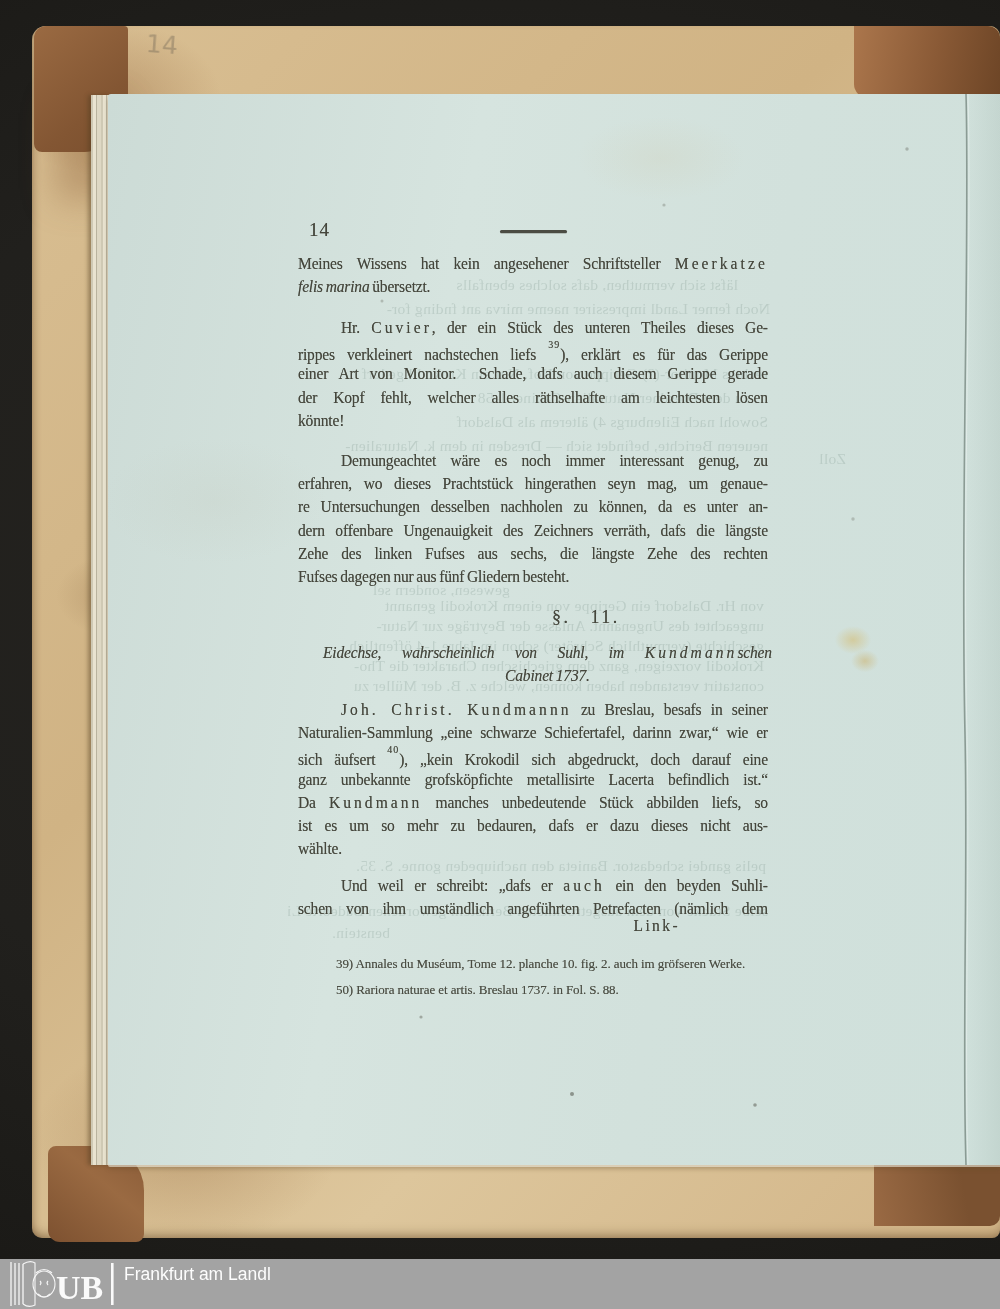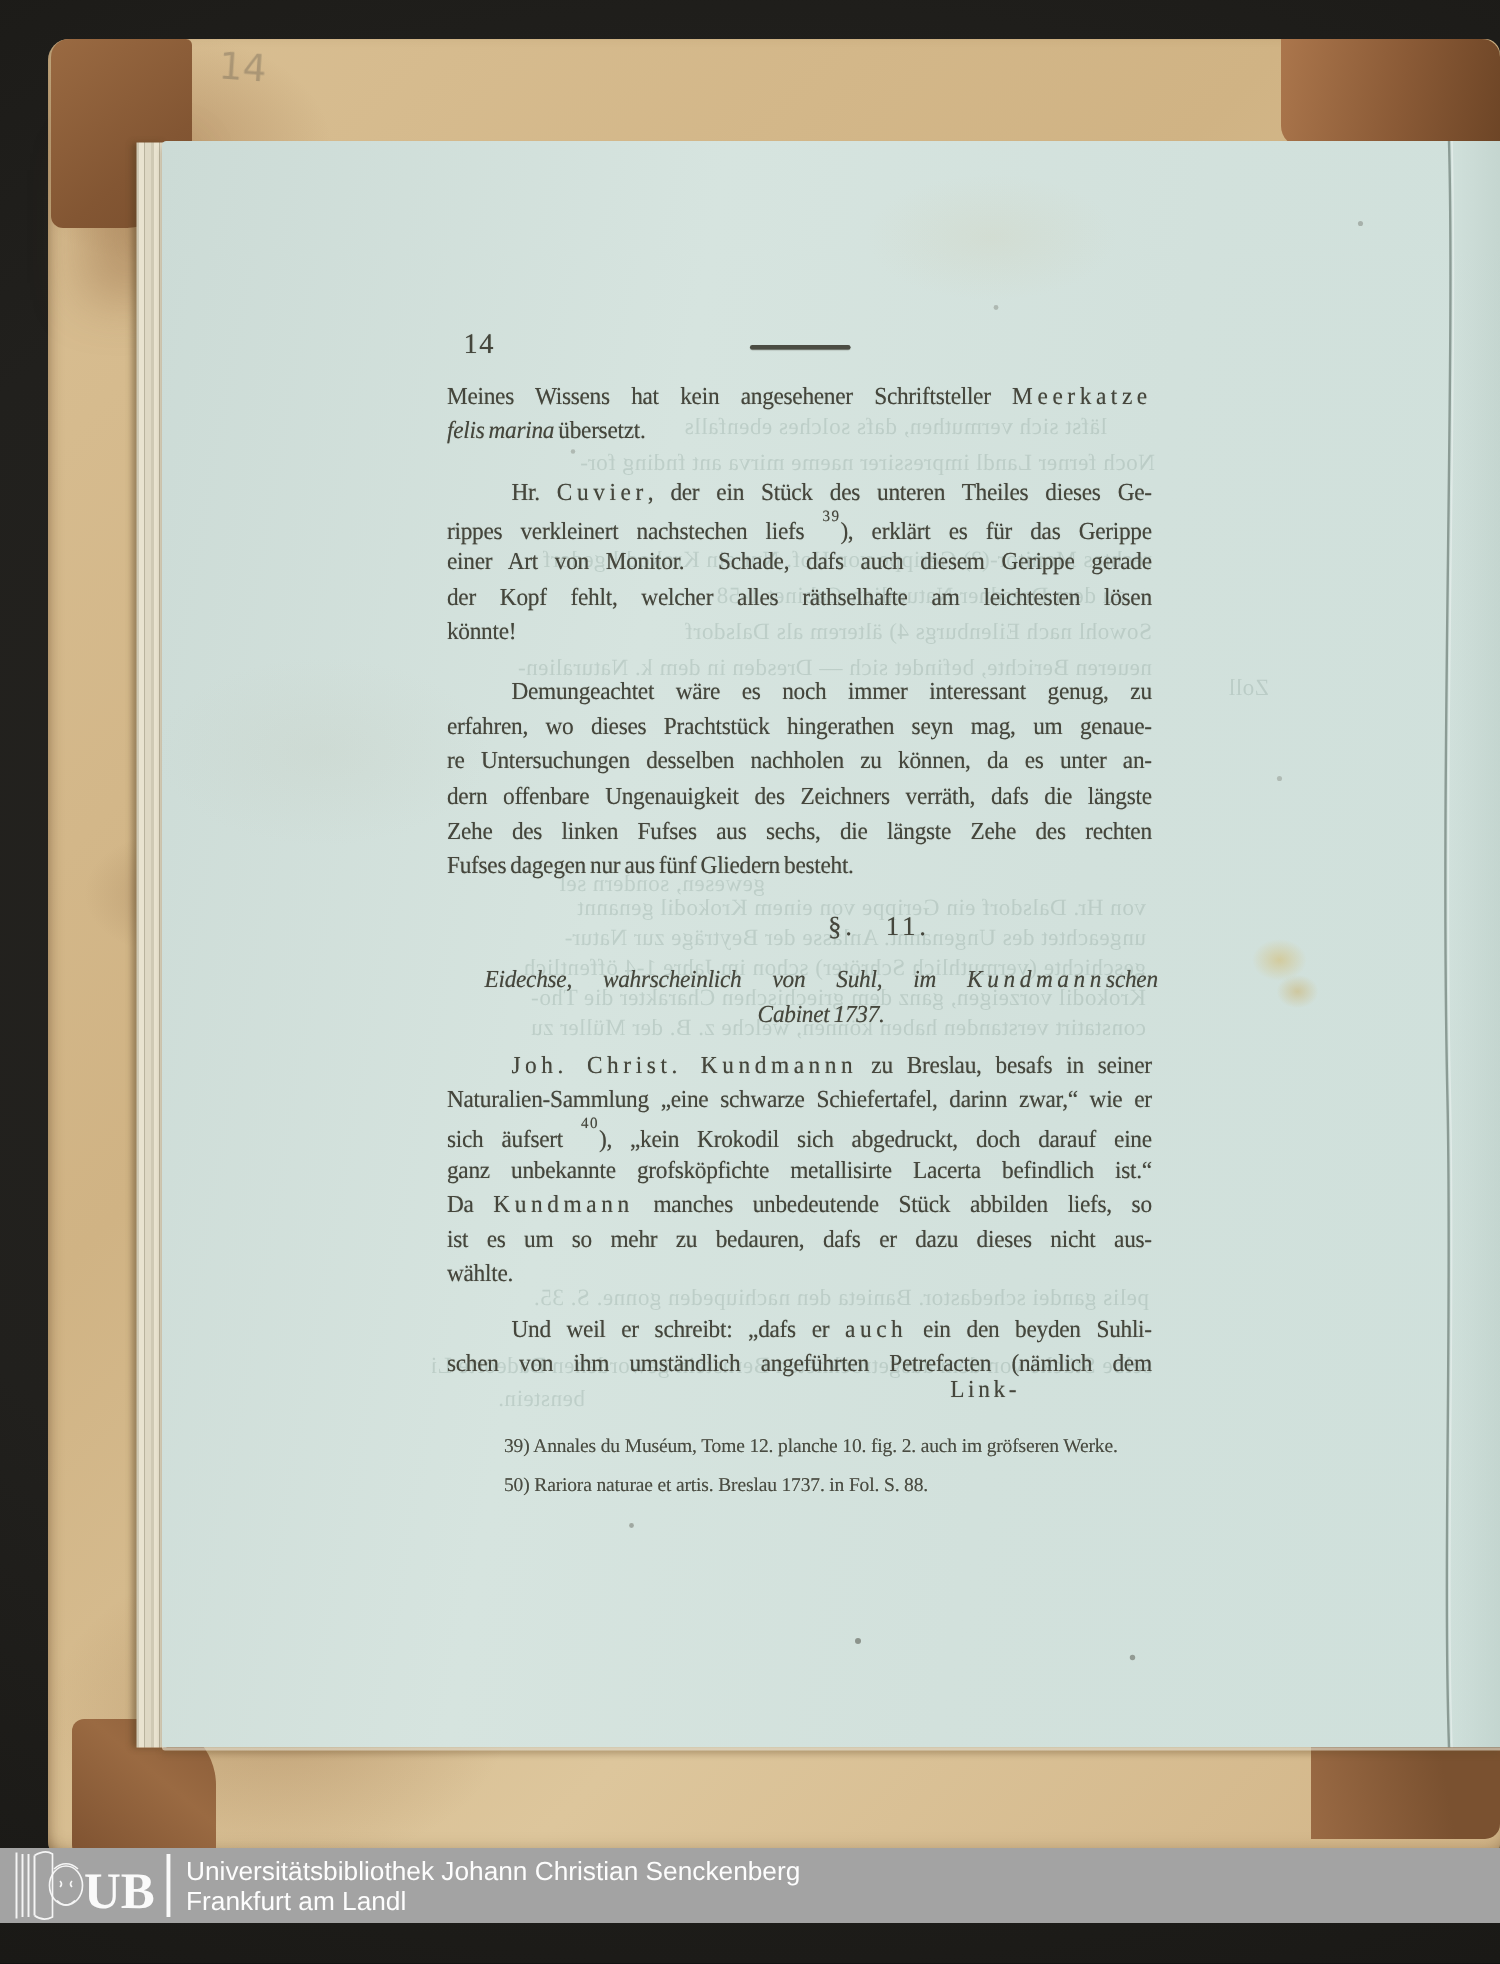--- a/index.html
+++ b/index.html
@@ -81,21 +81,21 @@
   .sec{position:absolute;left:540px;top:607px;font-size:18px;letter-spacing:2.5px;
     word-spacing:13px;text-shadow:0 0 .5px rgba(60,62,50,.55);margin-left:12px;}
   .hpara{left:323px;width:470px;}
   .catchword{position:absolute;left:298px;top:916px;width:492px;transform:scaleX(.955);
     transform-origin:0 0;text-align:right;padding-right:92px;box-sizing:border-box;
     font-size:16.3px;letter-spacing:2.5px;text-shadow:0 0 .5px rgba(60,62,50,.55);}
   .fn{position:absolute;left:336px;white-space:nowrap;font-size:13px;letter-spacing:-.1px;
     color:#4a4c42;text-shadow:0 0 .4px rgba(70,72,60,.5);}
 
   
-  .footer{position:absolute;left:0;top:1232px;width:1000px;height:50px;background:#a3a3a3;}
+  .footer{position:absolute;left:0;top:1259px;width:1000px;height:50px;background:#a3a3a3;}
   .ublogo{position:absolute;left:8px;top:1px;}
   .ftext{position:absolute;left:124px;top:5px;color:#fdfdfd;
     font-family:"Liberation Sans",sans-serif;font-size:17.5px;line-height:20px;}
 </style>
 </head>
 <body>
 
 <div class="stage">
 
   <div class="cover"></div>
@@ -190,18 +190,17 @@
       </g>
       <g fill="none" stroke="#fafafa" stroke-width="1.1" opacity="0.95">
         <ellipse cx="36" cy="24" rx="11" ry="13"></ellipse>
         <path d="M28 13 q8 -7 16 0 M30 34 q6 6 12 0"></path>
         <path d="M32 21 q2 2 0 4 M40 21 q-2 2 0 4"></path>
       </g>
       <text x="48" y="39" font-size="34" font-weight="bold" fill="#fafafa" font-family="Liberation Serif, serif">UB</text>
       <rect x="103" y="3" width="2.6" height="42" fill="#fafafa"></rect>
     </svg>
     <div class="ftext">
-      <div>Universitätsbibliothek Johann Christian Senckenberg</div>
       <div>Frankfurt am Landl</div>
     </div>
   </div>
 
 </div>
 
 </body></html>

